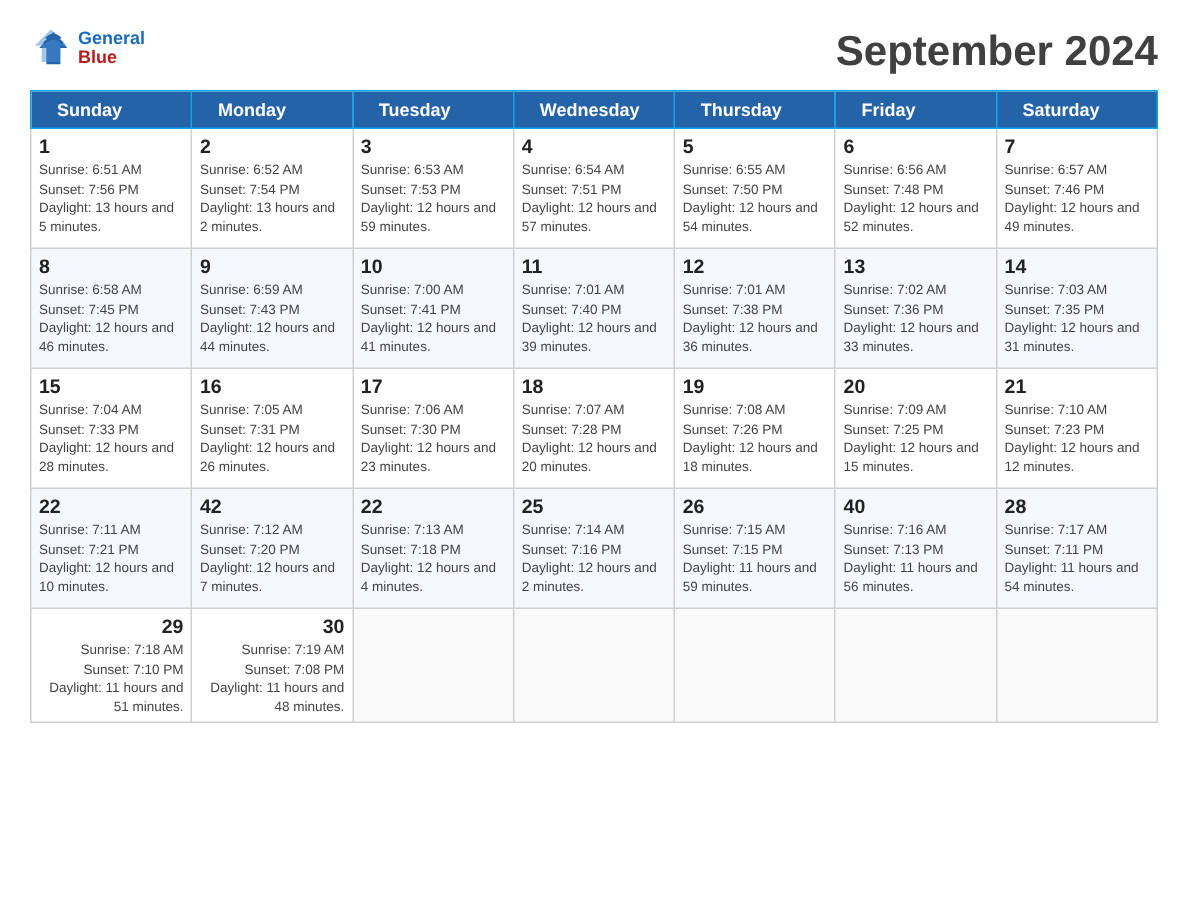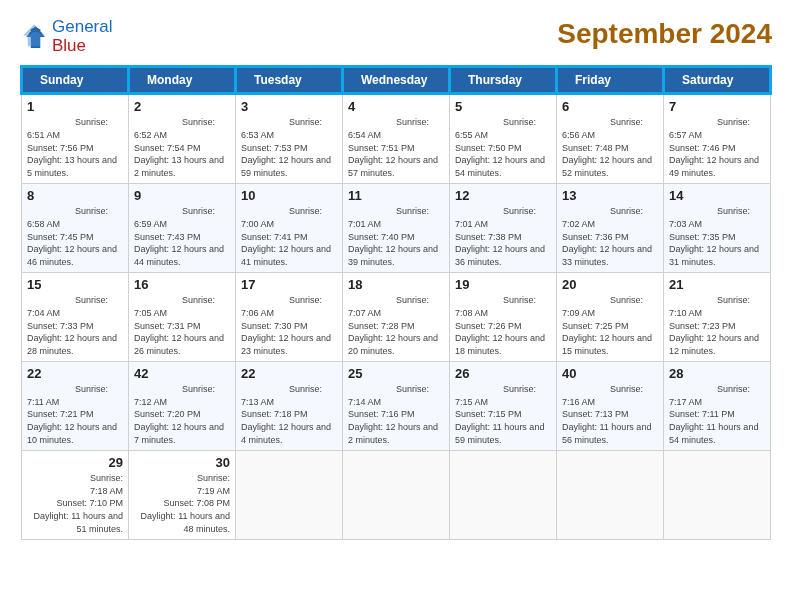--- a/index.html
+++ b/index.html
@@ -21,58 +21,58 @@
       justify-content: space-between;
       align-items: flex-start;
       margin-bottom: 10px;
     }
     .logo {
       display: flex;
       align-items: center;
       gap: 4px;
     }
     .logo-text {
-      font-size: 17px;
-      font-weight: normal;
+      font-size: 12px;
+      font-weight: bold;
       color: #333;
       line-height: 1.1;
     }
     .logo-text span {
       color: #1a6bbf;
     }
     .logo-icon {
       width: 28px;
       height: 28px;
     }
     .title-block {
       text-align: right;
     }
     .month-title {
       font-size: 28px;
       font-weight: bold;
-      color: #a16207;
+      color: #404040;
     }
     .location {
       font-size: 14px;
       color: #555;
       font-style: italic;
     }
     .calendar {
       width: 100%;
       border-collapse: collapse;
       table-layout: fixed;
     }
     .calendar th {
       background: #2563a8;
       color: #fff;
       font-size: 12px;
       font-weight: bold;
       padding: 5px 17px;
       text-align: left;
-      border: 3px solid #0ea5e9;
+      border: 1px solid #0ea5e9;
     }
     .calendar td {
       border: 1px solid #d0d0d0;
       vertical-align: top;
       padding: 4px 5px;
       font-size: 9.5px;
       color: #333;
       height: 80px;
       background: #fff;
     }
@@ -83,21 +83,20 @@
       font-size: 13px;
       font-weight: bold;
       color: #222;
       display: block;
       margin-bottom: 2px;
     }
     .day-info {
       font-size: 9px;
       color: #444;
       line-height: 1.4;
-      margin-left: 48px;
     }
     .empty-cell {
       background: #f9f9f9 !important;
     }
     .last-row td {
       height: 70px;
       text-align: right;
     }
   </style>
 </head>

